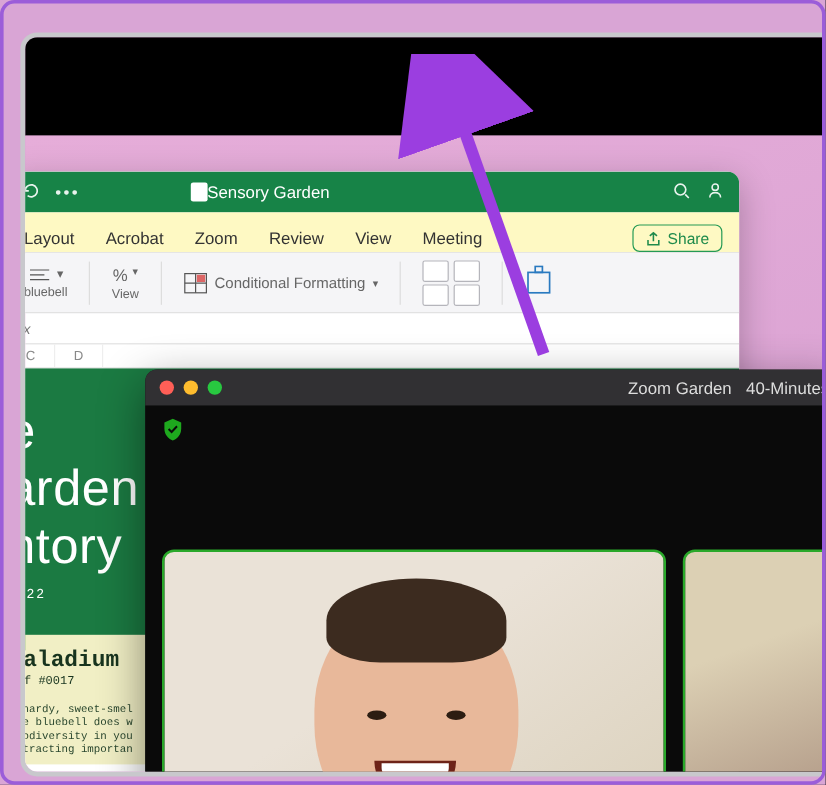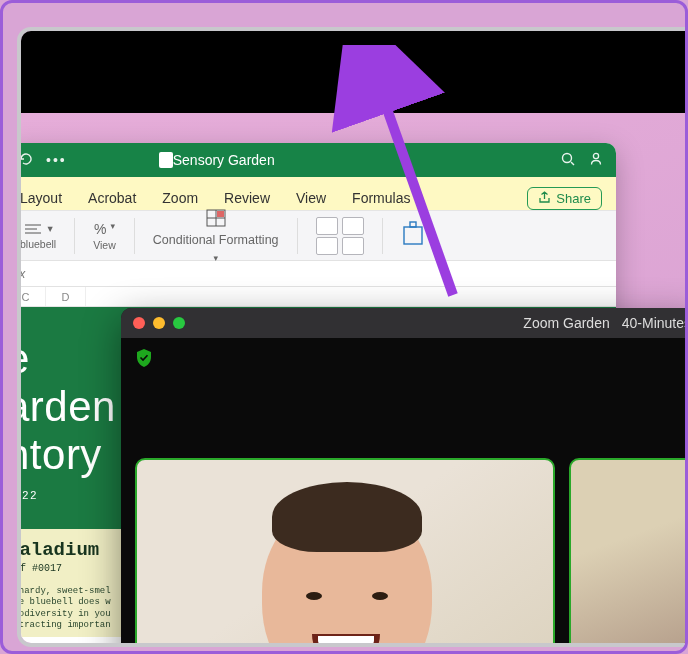--- a/index.html
+++ b/index.html
@@ -94,21 +94,21 @@
       border-bottom: 1px solid #e5e5e5;
       height: 34px;
     }
     .share-btn {
       margin-left: auto;
       border: 1px solid #249a55;
       border-radius: 6px;
       padding: 3px 10px;
       color: #1f8b4c;
       font-size: 13px;
-      display: flex; align-items: flex-start; gap: 5px;
+      display: flex; align-items: flex-end; gap: 5px;
     }
 
     .excel-ribbon-controls {
       height: 50px;
       background: #f5f5f7;
       display: flex;
       align-items: center;
       gap: 18px;
       padding: 0 14px;
       font-size: 12px;
@@ -266,21 +266,21 @@
             </svg>
         </span>
       </div>
 
       <div class="excel-ribbon-tabs">
         <span>Layout</span>
         <span>Acrobat</span>
         <span>Zoom</span>
         <span>Review</span>
         <span>View</span>
-        <span>Formulas</span>
+        <span>Meeting</span>
         <span class="share-btn">
           <svg width="13" height="13" viewBox="0 0 13 13">
               <path d="M6.5 1v7M3.5 3.5 6.5 1l3 2.5M2 7v4h9V7" stroke="#1f8b4c" stroke-width="1.3" fill="none"></path>
             </svg>
           <span>Share</span>
         </span>
       </div>
 
       <div class="excel-ribbon-controls">
         <div class="ctrl-group">
@@ -293,21 +293,21 @@
               <span>▾</span>
             </div>
           <span>bluebell</span>
         </div>
         <div style="width:1px;height:36px;background:#ddd;"></div>
         <div class="ctrl-group">
           <div class="ctrl-row" style="font-size:14px;">% <span style="font-size:9px;">▾</span></div>
           <span>View</span>
         </div>
         <div style="width:1px;height:36px;background:#ddd;"></div>
-        <div class="ctrl-group" style="flex-direction:column;gap:6px;">
+        <div class="ctrl-group" style="flex-direction:row;gap:6px;">
           <svg width="20" height="18" viewBox="0 0 20 18">
               <rect x="1" y="1" width="18" height="16" stroke="#555" fill="none"></rect>
               <line x1="1" y1="9" x2="19" y2="9" stroke="#555"></line>
               <line x1="10" y1="1" x2="10" y2="17" stroke="#555"></line>
               <rect x="11" y="2" width="7" height="6" fill="#d66"></rect>
             </svg>
           <span style="font-size:12.5px;">Conditional Formatting</span>
           <span style="font-size:9px;">▾</span>
         </div>
         <div style="width:1px;height:36px;background:#ddd;"></div>

